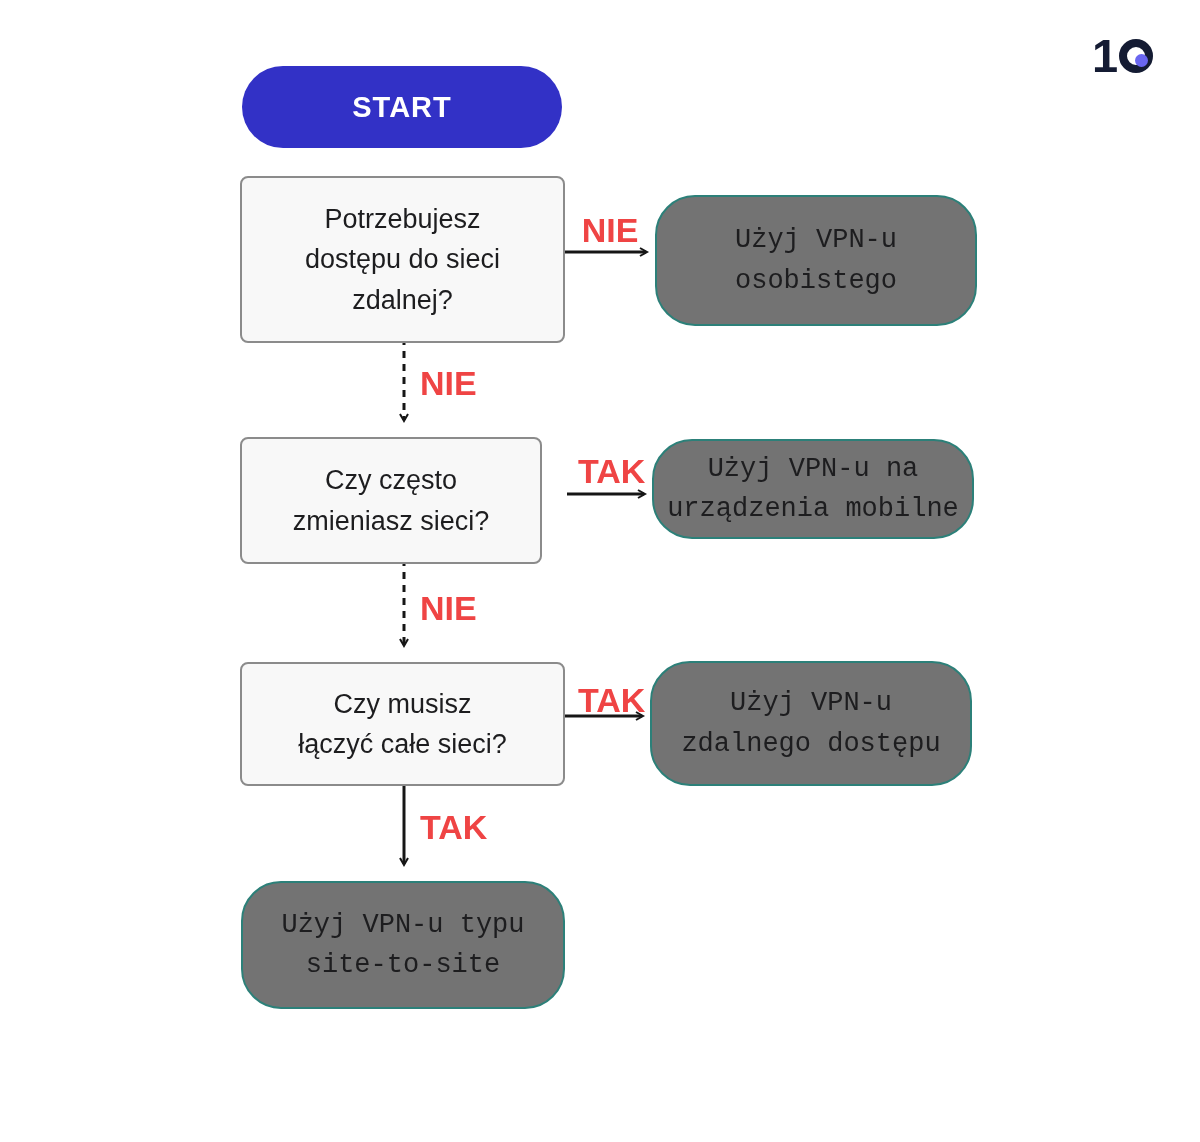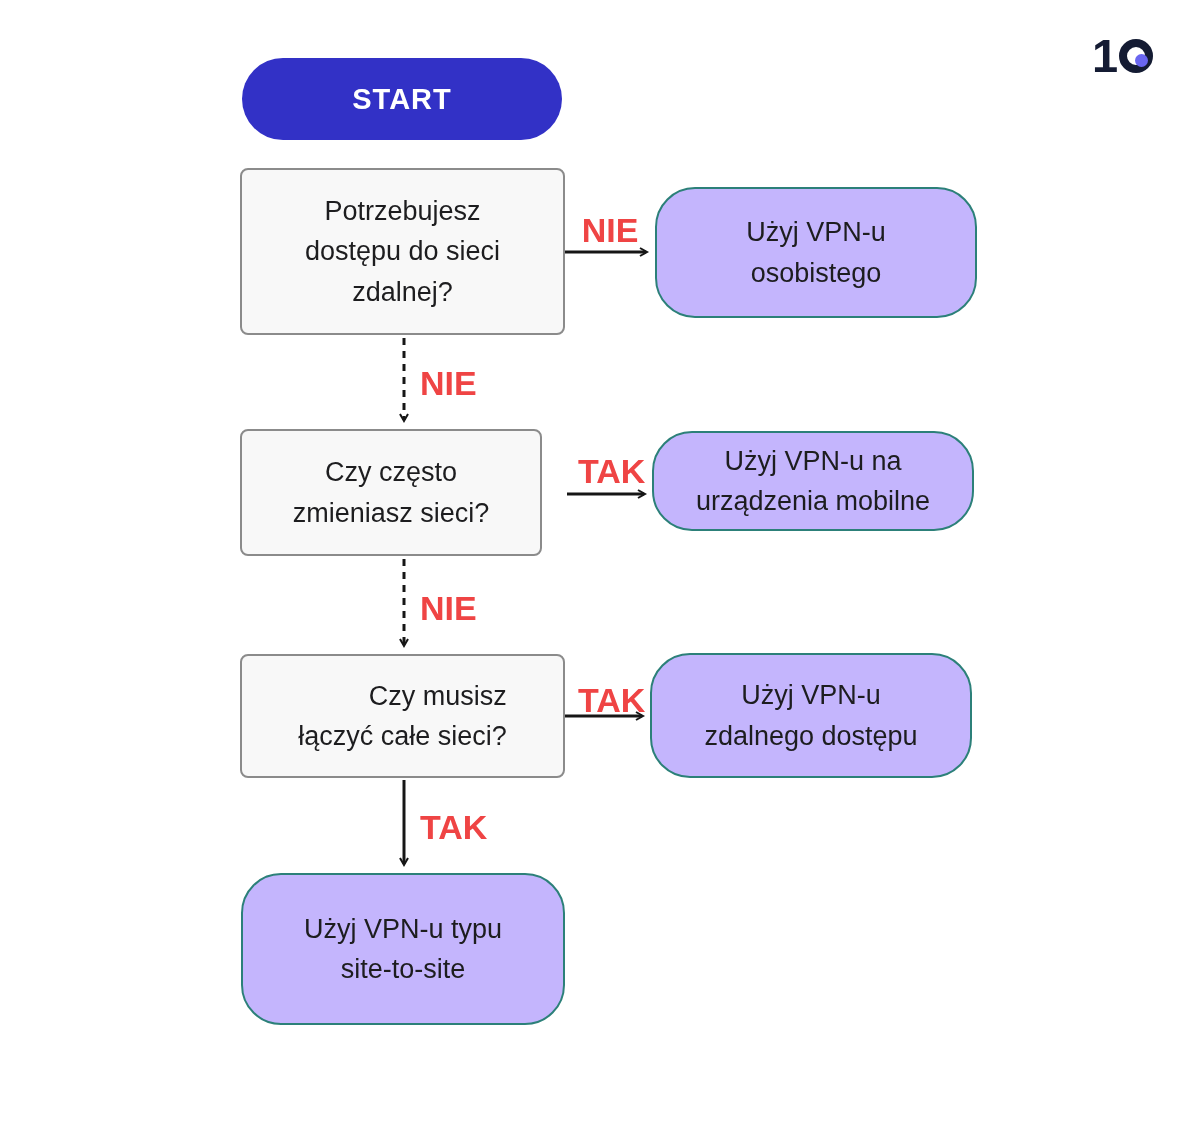--- a/index.html
+++ b/index.html
@@ -23,54 +23,56 @@
     pointer-events: none;
   }
   .node {
     position: absolute;
     display: flex;
     align-items: center;
     justify-content: center;
     text-align: center;
     box-sizing: border-box;
     white-space: pre-line;
+    margin-top: 8px;
   }
   .start-pill {
     left: 242px; top: 58px;
     width: 320px; height: 82px;
     border-radius: 41px;
     background: #3231c6;
     color: #ffffff;
     font-size: 29px;
     font-weight: 700;
     letter-spacing: 1px;
   }
   .question {
     background: #f8f8f8;
     border: 2px solid #8b8b8b;
     border-radius: 8px;
     font-size: 27px;
     font-weight: 500;
     line-height: 1.5;
   }
   .result {
-    background: #c4b5fd;
+    background: #737373;
     border: 2px solid #2c8079;
     border-radius: 40px;
     font-size: 27px;
     font-weight: 500;
     line-height: 1.5;
+    font-family: Liberation Mono, monospace;
   }
   .q1 { left: 240px; top: 168px; width: 325px; height: 167px; }
   .q2 { left: 240px; top: 429px; width: 302px; height: 127px; }
-  .q3 { left: 240px; top: 654px; width: 325px; height: 124px; text-align: right; }
+  .q3 { left: 240px; top: 654px; width: 325px; height: 124px; }
   .r1 { left: 655px; top: 187px; width: 322px; height: 131px; }
   .r2 { left: 652px; top: 431px; width: 322px; height: 100px; }
   .r3 { left: 650px; top: 653px; width: 322px; height: 125px; }
-  .r4 { left: 241px; top: 873px; width: 324px; height: 152px; text-align: center; }
+  .r4 { left: 241px; top: 873px; width: 324px; height: 128px; text-align: center; }
   .edge-label {
     position: absolute;
     font-size: 34px;
     font-weight: 700;
     color: #ef4444;
     text-align: center;
   }
   .lbl-row1-right { left: 578px; top: 211px; width: 64px; }
   .lbl-row1-down  { left: 420px; top: 364px; width: 70px; text-align: left; }
   .lbl-row2-right { left: 578px; top: 452px; width: 64px; }

